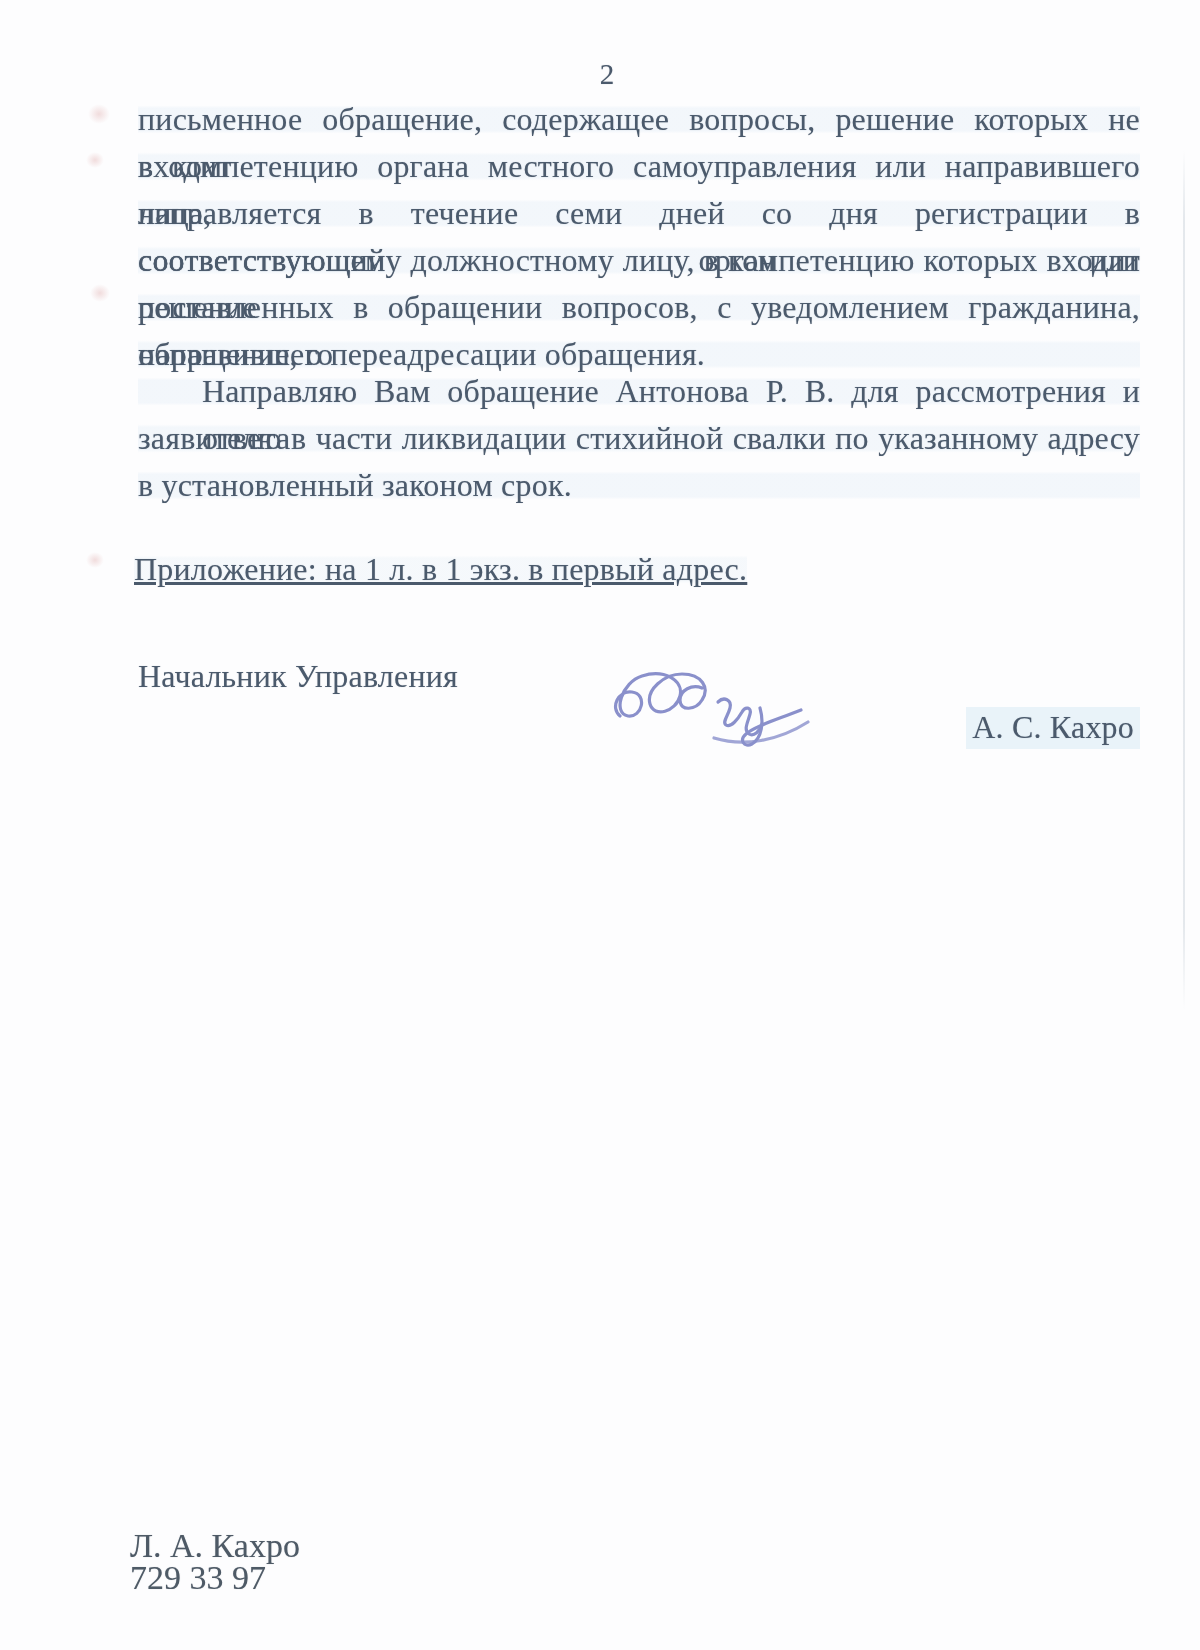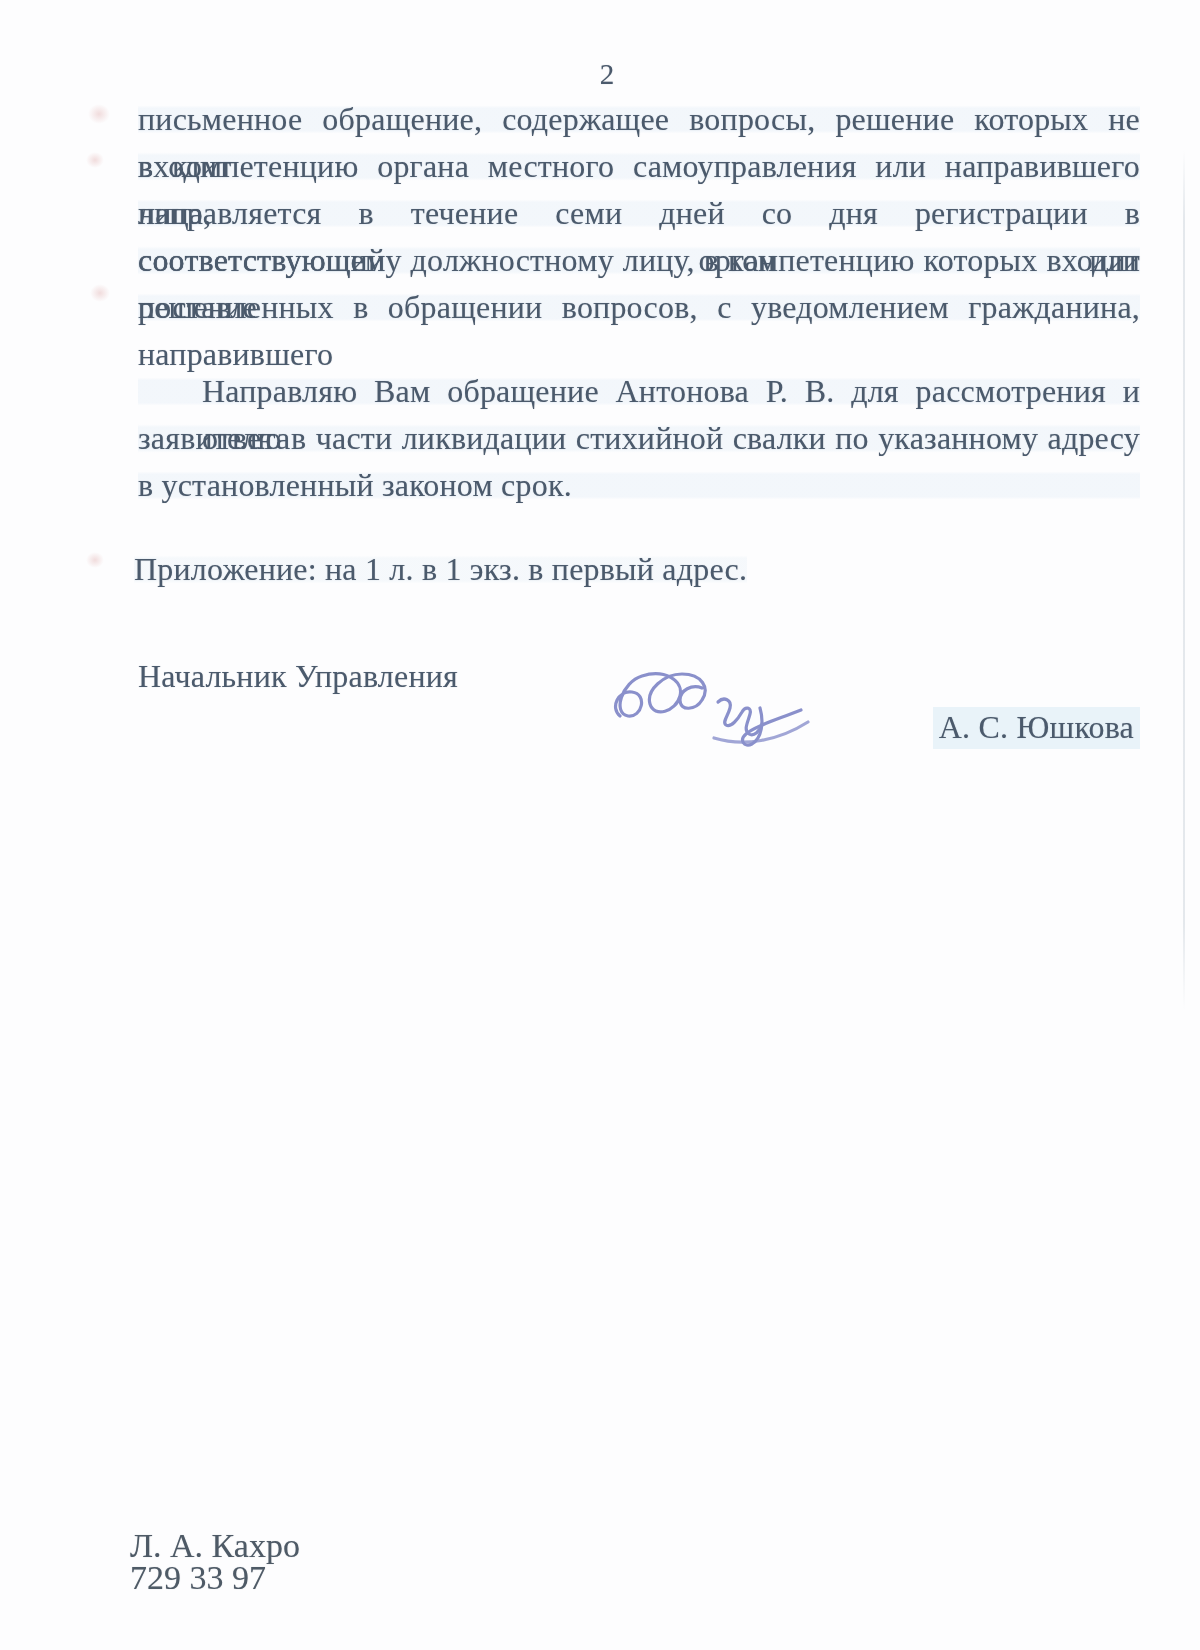--- a/index.html
+++ b/index.html
@@ -34,20 +34,21 @@
   .just{
     white-space:normal;
     text-align:justify;
     text-align-last:justify;
     -moz-text-align-last:justify;
   }
   .indent{padding-left:64px;}
   .attachment{
     position:absolute;left:134px;top:546px;height:47px;line-height:47px;
     background:linear-gradient(transparent 20%,rgba(228,238,246,.30) 26%,rgba(228,238,246,.30) 74%,transparent 80%);
+    text-decoration:underline;
   }
   .sig-title{position:absolute;left:138px;top:653px;height:47px;line-height:47px;}
   .sig-name{
     position:absolute;left:138px;top:704px;width:1002px;height:47px;line-height:47px;
     text-align:right;
   }
   .sig-name .band{
     padding:2px 6px 4px 6px;
     background:rgba(206,228,243,.42);
   }
@@ -74,20 +75,21 @@
 <div class="page">
 
   <div class="page-number txt">2</div>
 
   <div class="block b1">
     <p class="line txt just">письменное обращение, содержащее вопросы, решение которых не входит</p>
     <p class="line txt just">в компетенцию органа местного самоуправления или направившего лица,</p>
     <p class="line txt just">направляется в течение семи дней со дня регистрации в соответствующий орган или</p>
     <p class="line txt just">соответствующему должностному лицу, в компетенцию которых входит решение</p>
     <p class="line txt just">поставленных в обращении вопросов, с уведомлением гражданина, направившего</p>
+    <p class="line txt">обращение, о переадресации обращения.</p>
   </div>
 
   <div class="block b2">
     <p class="line txt just indent">Направляю Вам обращение Антонова Р. В. для рассмотрения и ответа</p>
     <p class="line txt just">заявителю в части ликвидации стихийной свалки по указанному адресу</p>
     <p class="line txt">в установленный законом срок.</p>
   </div>
 
   <div class="attachment txt">Приложение: на 1 л. в 1 экз. в первый адрес.</div>
 
@@ -96,21 +98,21 @@
   <svg class="signature-svg" viewBox="0 0 215 115" fill="none" xmlns="http://www.w3.org/2000/svg">
     <g stroke="#7b82c5" stroke-width="3.2" stroke-linecap="round" stroke-linejoin="round" opacity="0.88">
       <path d="M22,78 c-10,-8 -2,-26 12,-24 c16,2 10,26 -4,24 c-16,-3 -6,-34 14,-40 c22,-7 42,4 38,20 c-4,16 -26,22 -30,8 c-4,-14 14,-30 32,-30 c20,0 28,14 20,26 c-6,10 -22,12 -22,0 c0,-10 12,-16 22,-12"></path>
       <path d="M120,64 c6,-6 14,-2 12,6 c-2,8 -8,14 -4,17 c5,3 12,-6 16,-13 c3,-6 10,-5 8,2 c-2,8 -7,16 -1,20 c5,3 11,-3 13,-10"></path>
       <path d="M162,70 c4,14 2,30 -8,36 c-8,4 -13,-4 -6,-10 c9,-8 30,-14 55,-24"></path>
       <path d="M116,100 c30,9 64,3 94,-16" opacity="0.8"></path>
     </g>
   </svg>
 
   <div class="sig-name txt">
-    <span class="band">А. С. Юшкова</span>
+    <span class="band">А. С. Кахро</span>
   </div>
 
   <div class="footer">
     <div>Л. А. Кахро</div>
     <div>729 33 97</div>
   </div>
 
   <div class="edge-line"></div>
   <div class="smudge s1"></div>
   <div class="smudge s2"></div>

